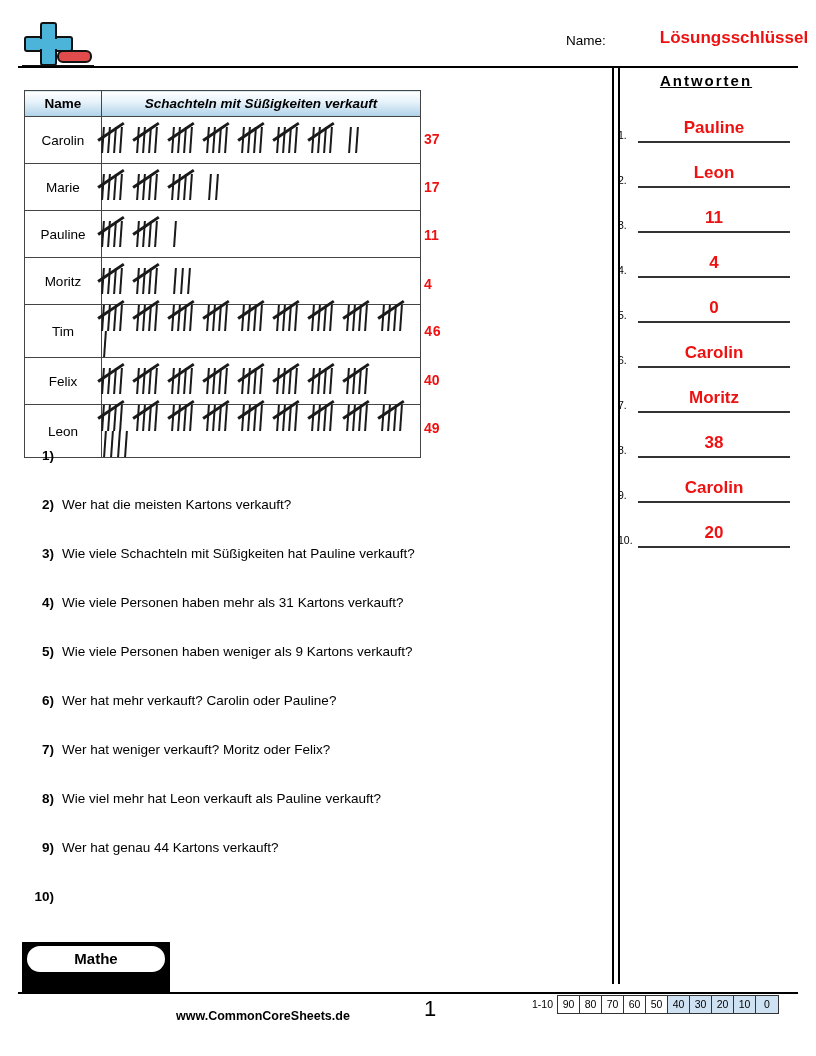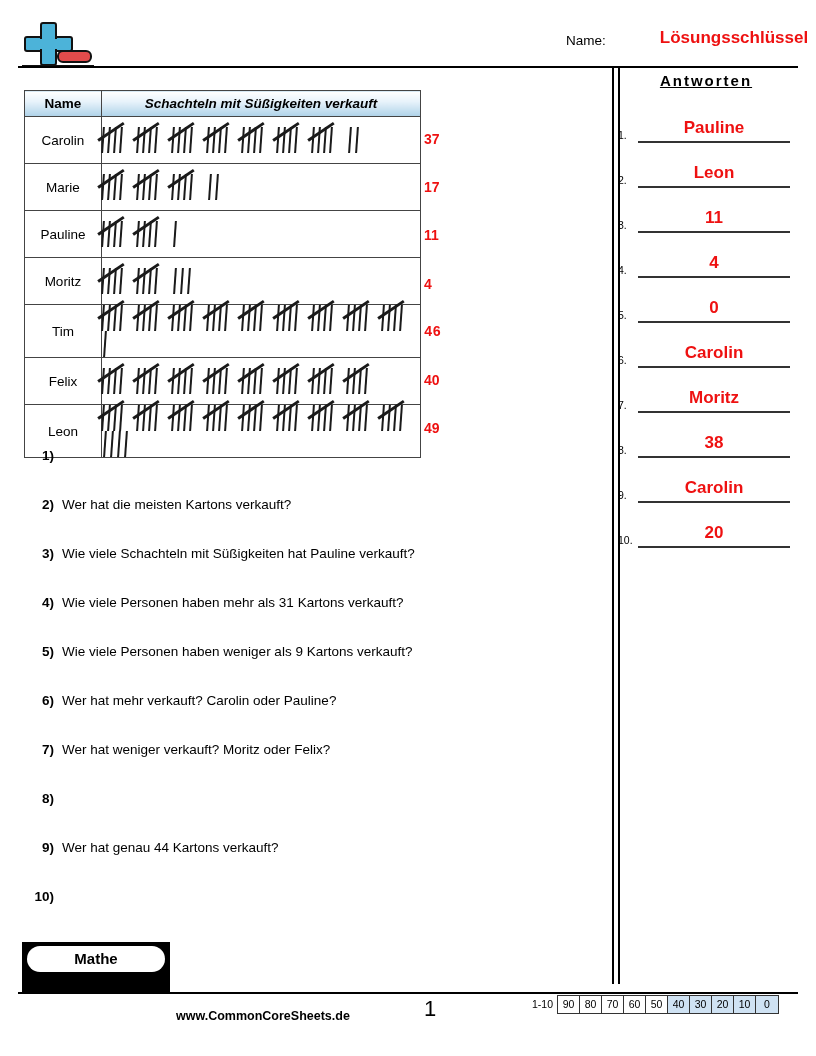--- a/index.html
+++ b/index.html
@@ -259,20 +259,21 @@
       <div class="q">
         <span class="num">6)</span>
         <span class="qtext">Wer hat mehr verkauft? Carolin oder Pauline?</span>
       </div>
       <div class="q">
         <span class="num">7)</span>
         <span class="qtext">Wer hat weniger verkauft? Moritz oder Felix?</span>
       </div>
       <div class="q">
         <span class="num">8)</span>
+        <span class="qtext">Wie viel mehr hat Leon verkauft als Pauline verkauft?</span>
       </div>
       <div class="q">
         <span class="num">9)</span>
         <span class="qtext">Wer hat genau 44 Kartons verkauft?</span>
       </div>
       <div class="q">
         <span class="num">10)</span>
       </div>
     </div>
 

